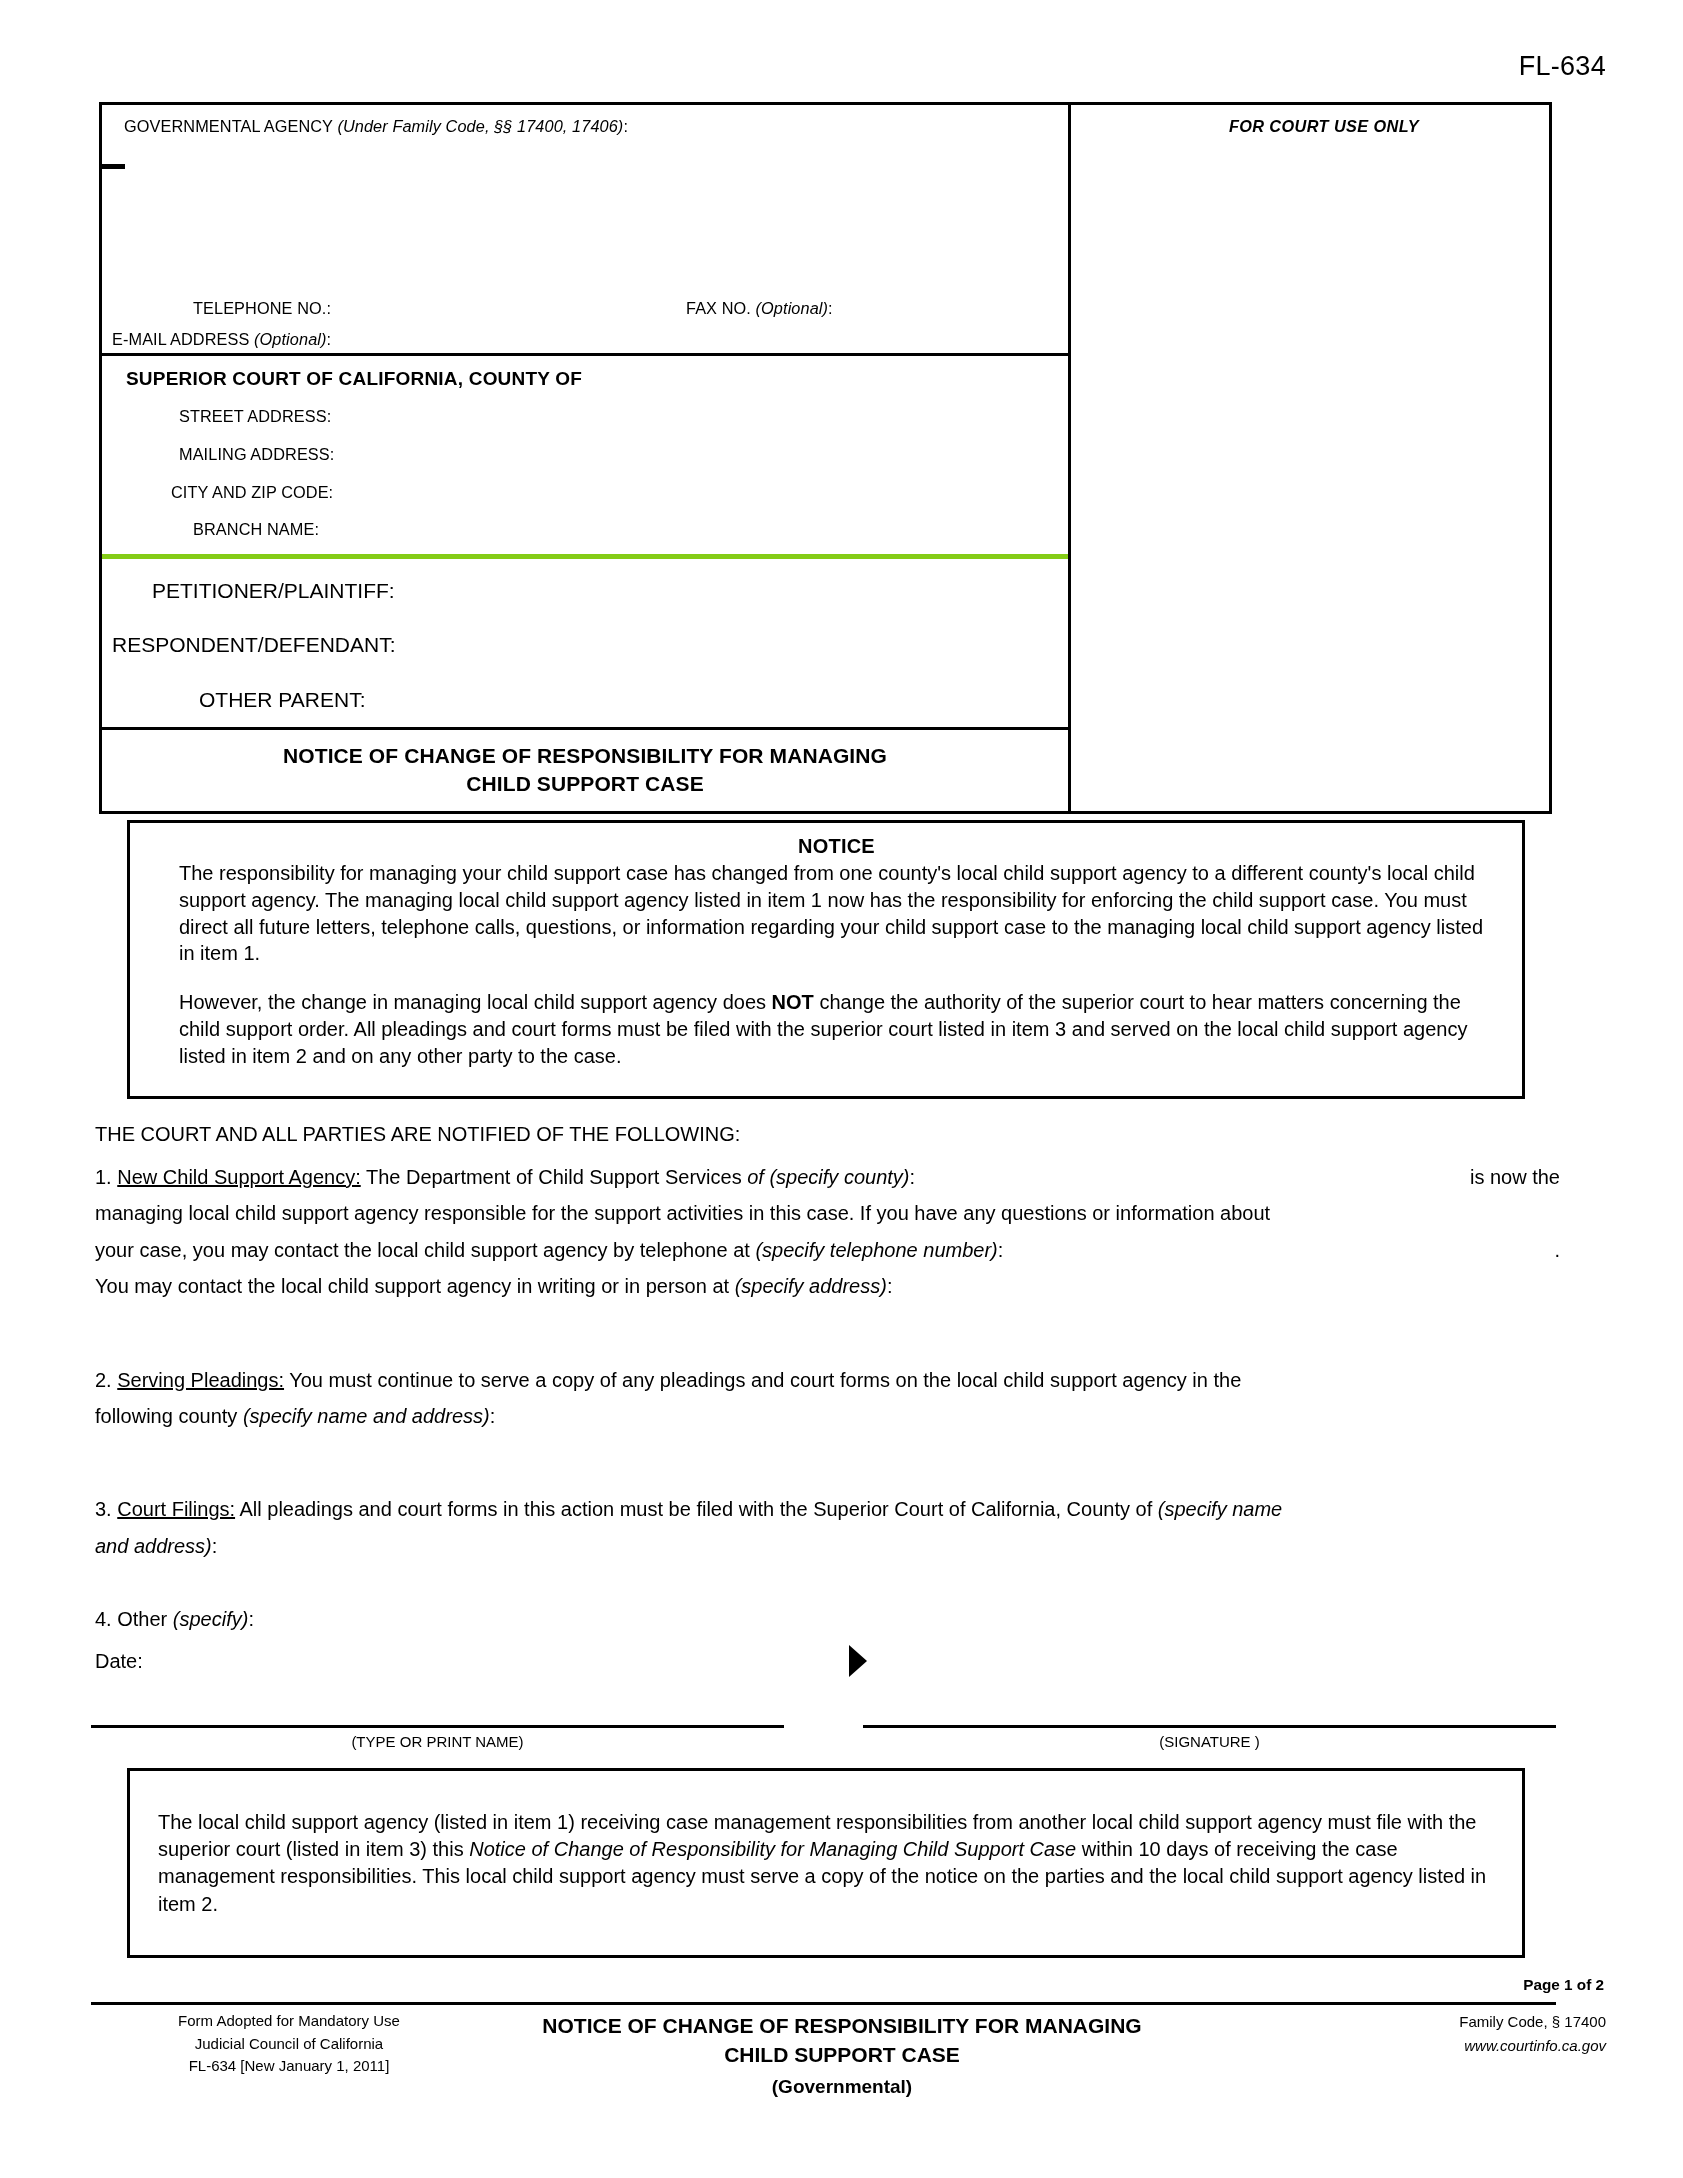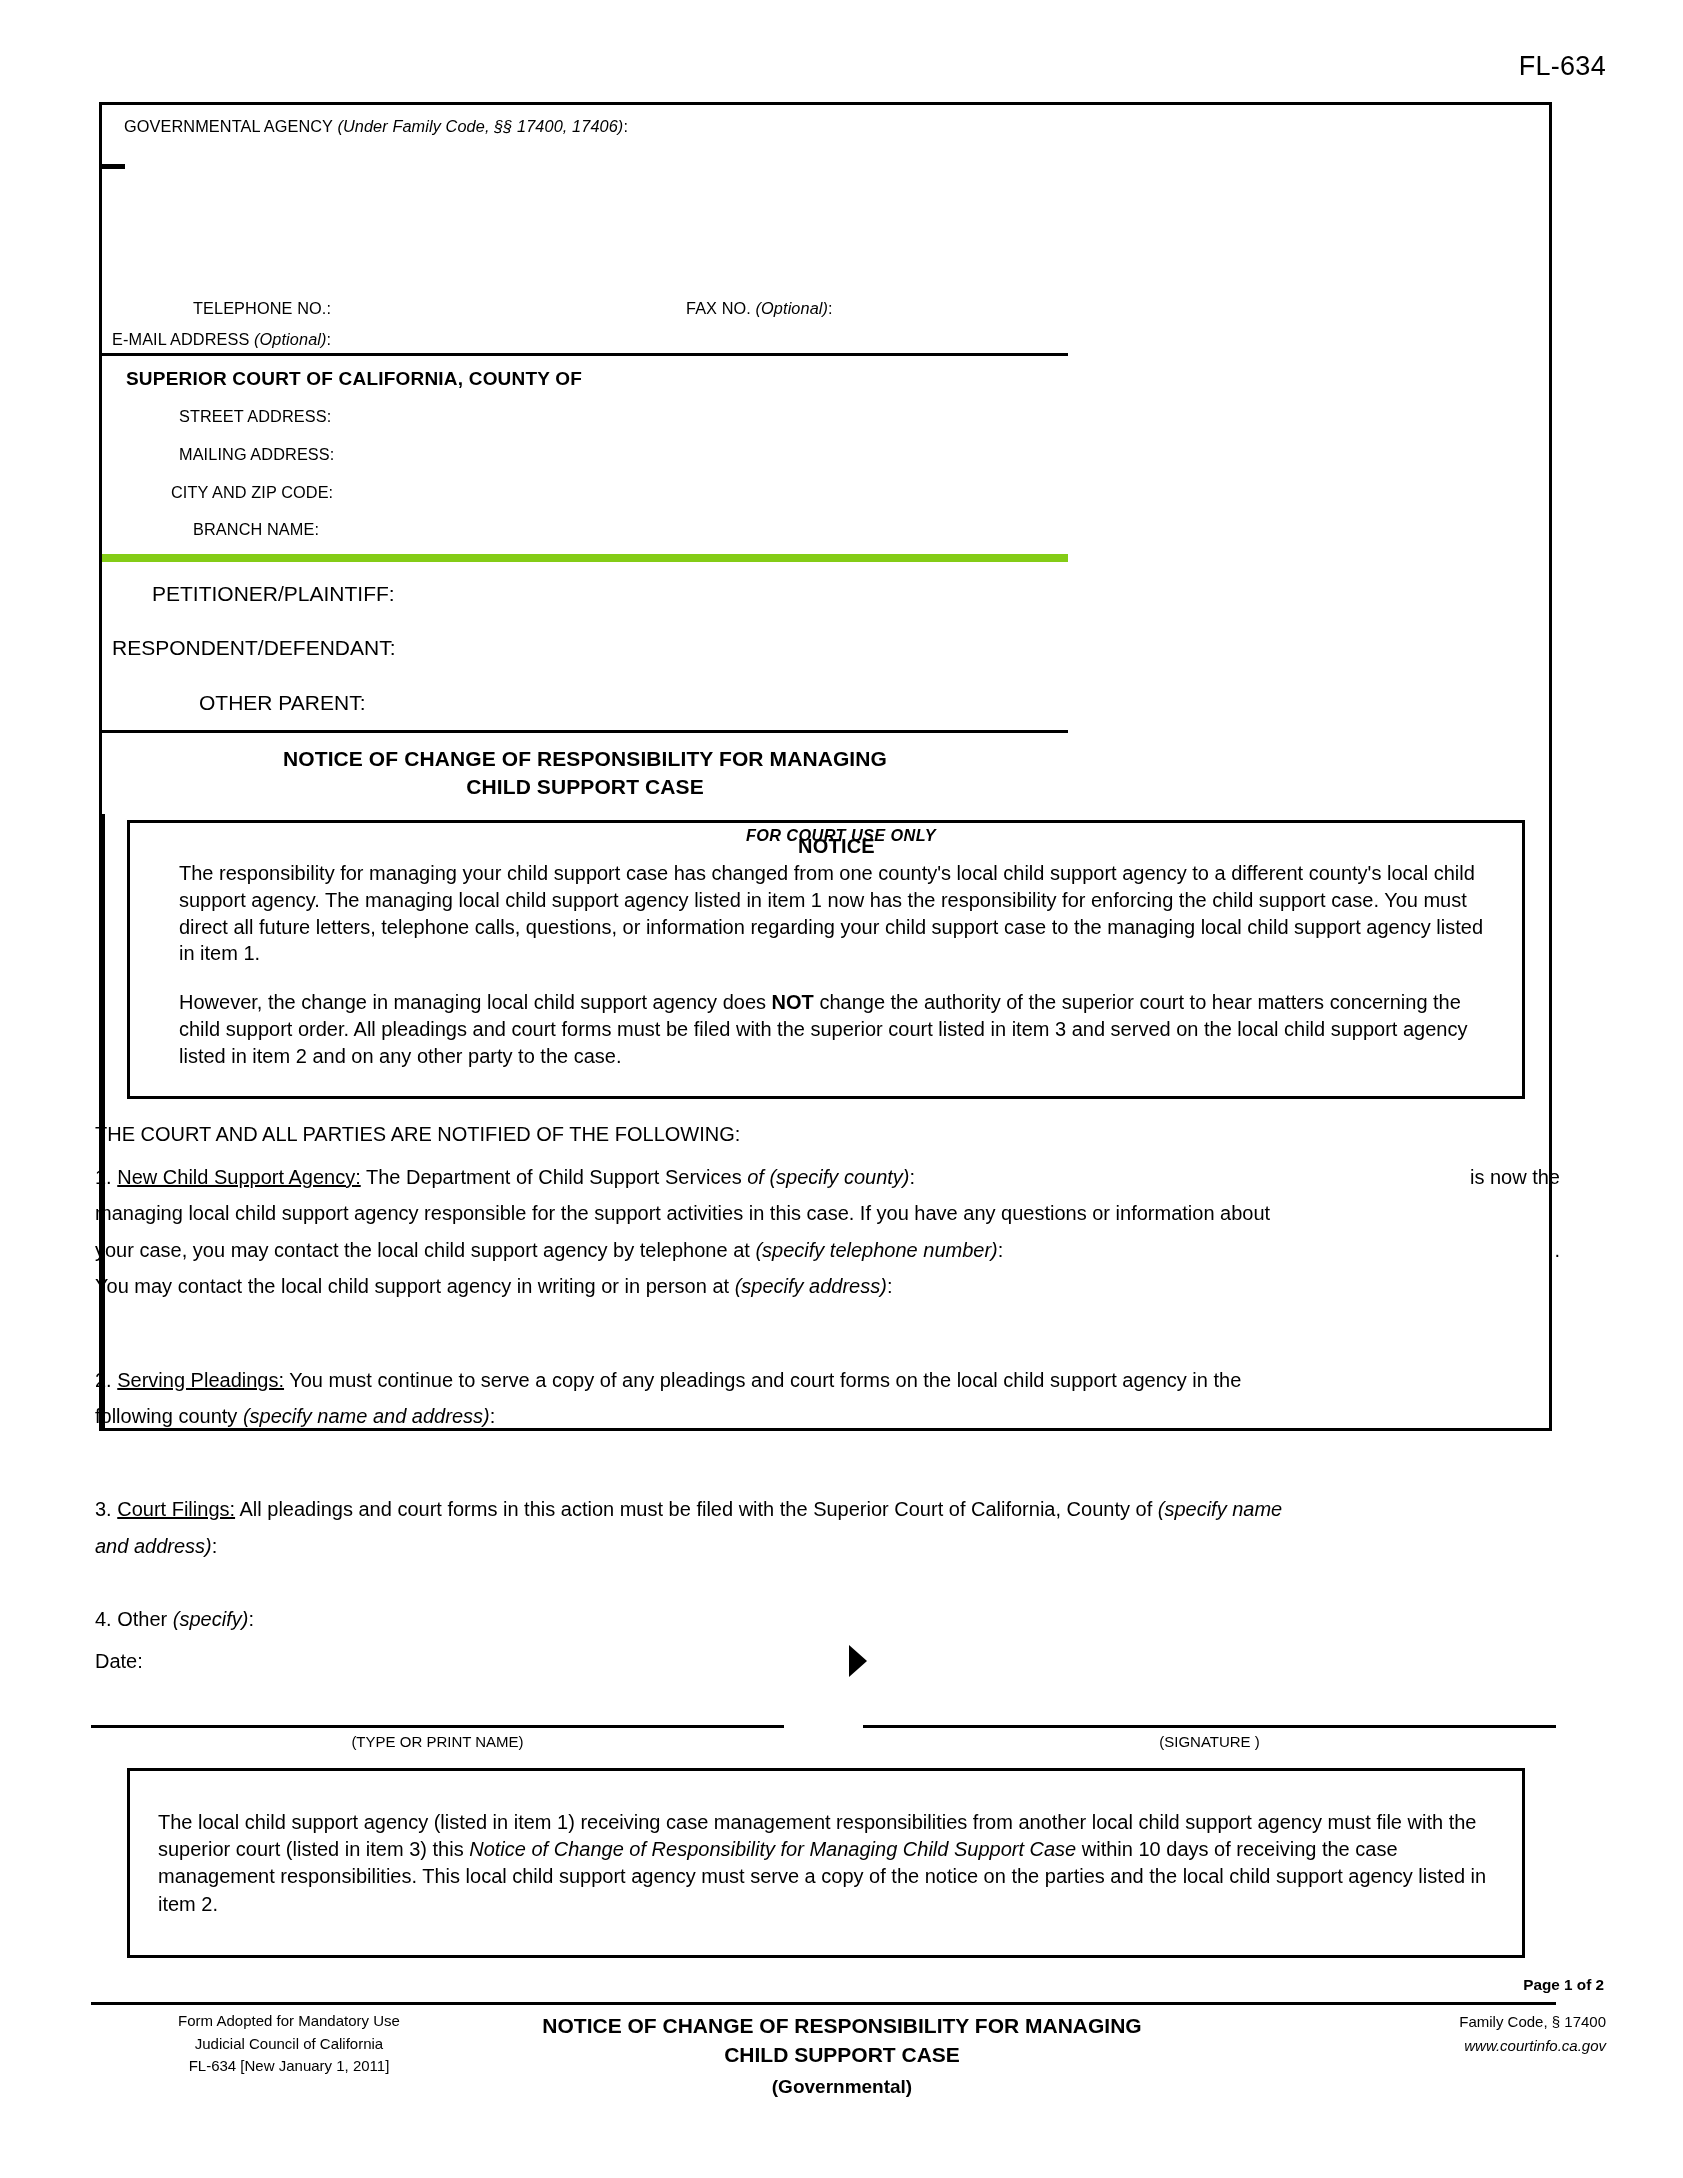--- a/index.html
+++ b/index.html
@@ -37,21 +37,20 @@
     position: absolute;
     left: 99px;
     top: 102px;
     width: 1453px;
     border: 3px solid #000;
     box-sizing: border-box;
   }
   .cap-row {
     display: flex;
     width: 100%;
-    flex-direction: column;
   }
   .cap-left {
     width: 966px;
     box-sizing: border-box;
     position: relative;
   }
   .cap-right {
     flex: 1;
     border-left: 3px solid #000;
     box-sizing: border-box;
@@ -90,21 +89,21 @@
     font-weight: bold;
     letter-spacing: 0.2px;
   }
   .street-label  { position: absolute; left: 77px; top: 51px; }
   .mailing-label { position: absolute; left: 77px; top: 89px; }
   .cityzip-label { position: absolute; left: 69px; top: 127px; }
   .branch-label  { position: absolute; left: 91px; top: 164px; }
 
   .parties-block {
     height: 168px;
-    border-top: 8px solid #84cc16;
+    border-top: 5px solid #84cc16;
     position: relative;
   }
   .pl-petitioner { position: absolute; left: 50px; top: 20px; font-size: 21px; }
   .pl-respondent { position: absolute; left: 10px; top: 74px; font-size: 21px; }
   .pl-other      { position: absolute; left: 97px; top: 129px; font-size: 21px; }
 
   .title-block {
     height: 81px;
     border-top: 3px solid #000;
     position: relative;

